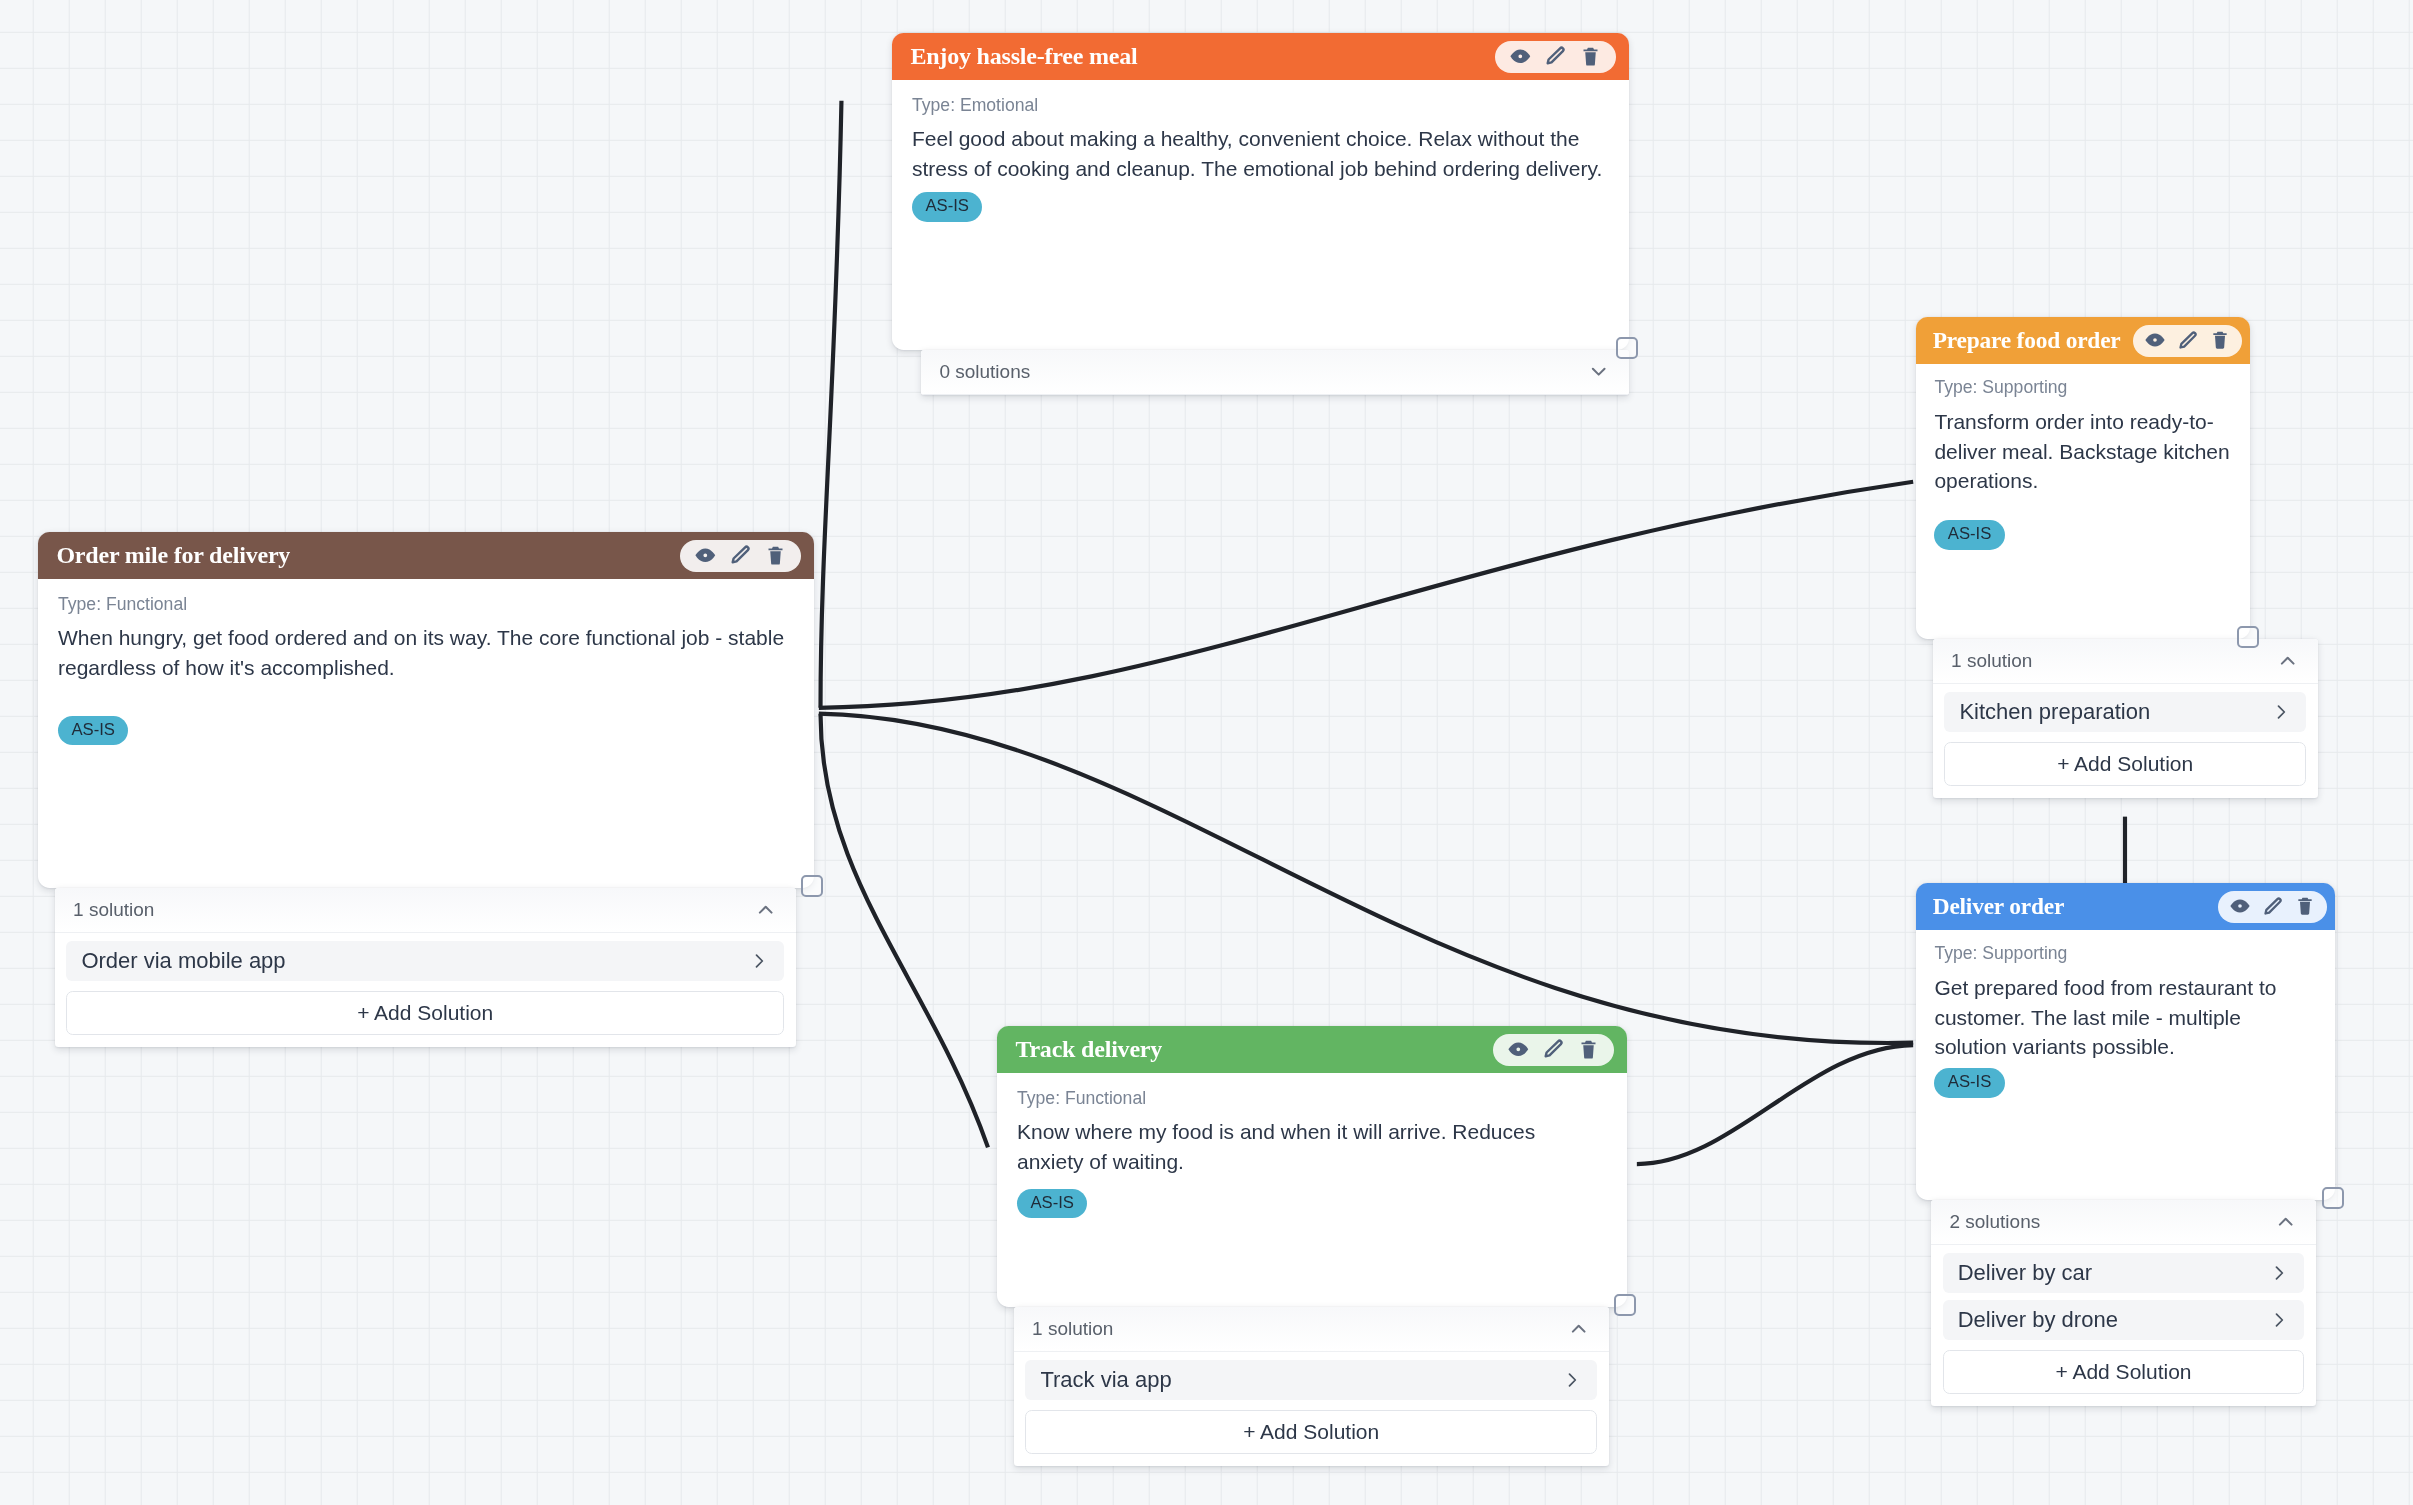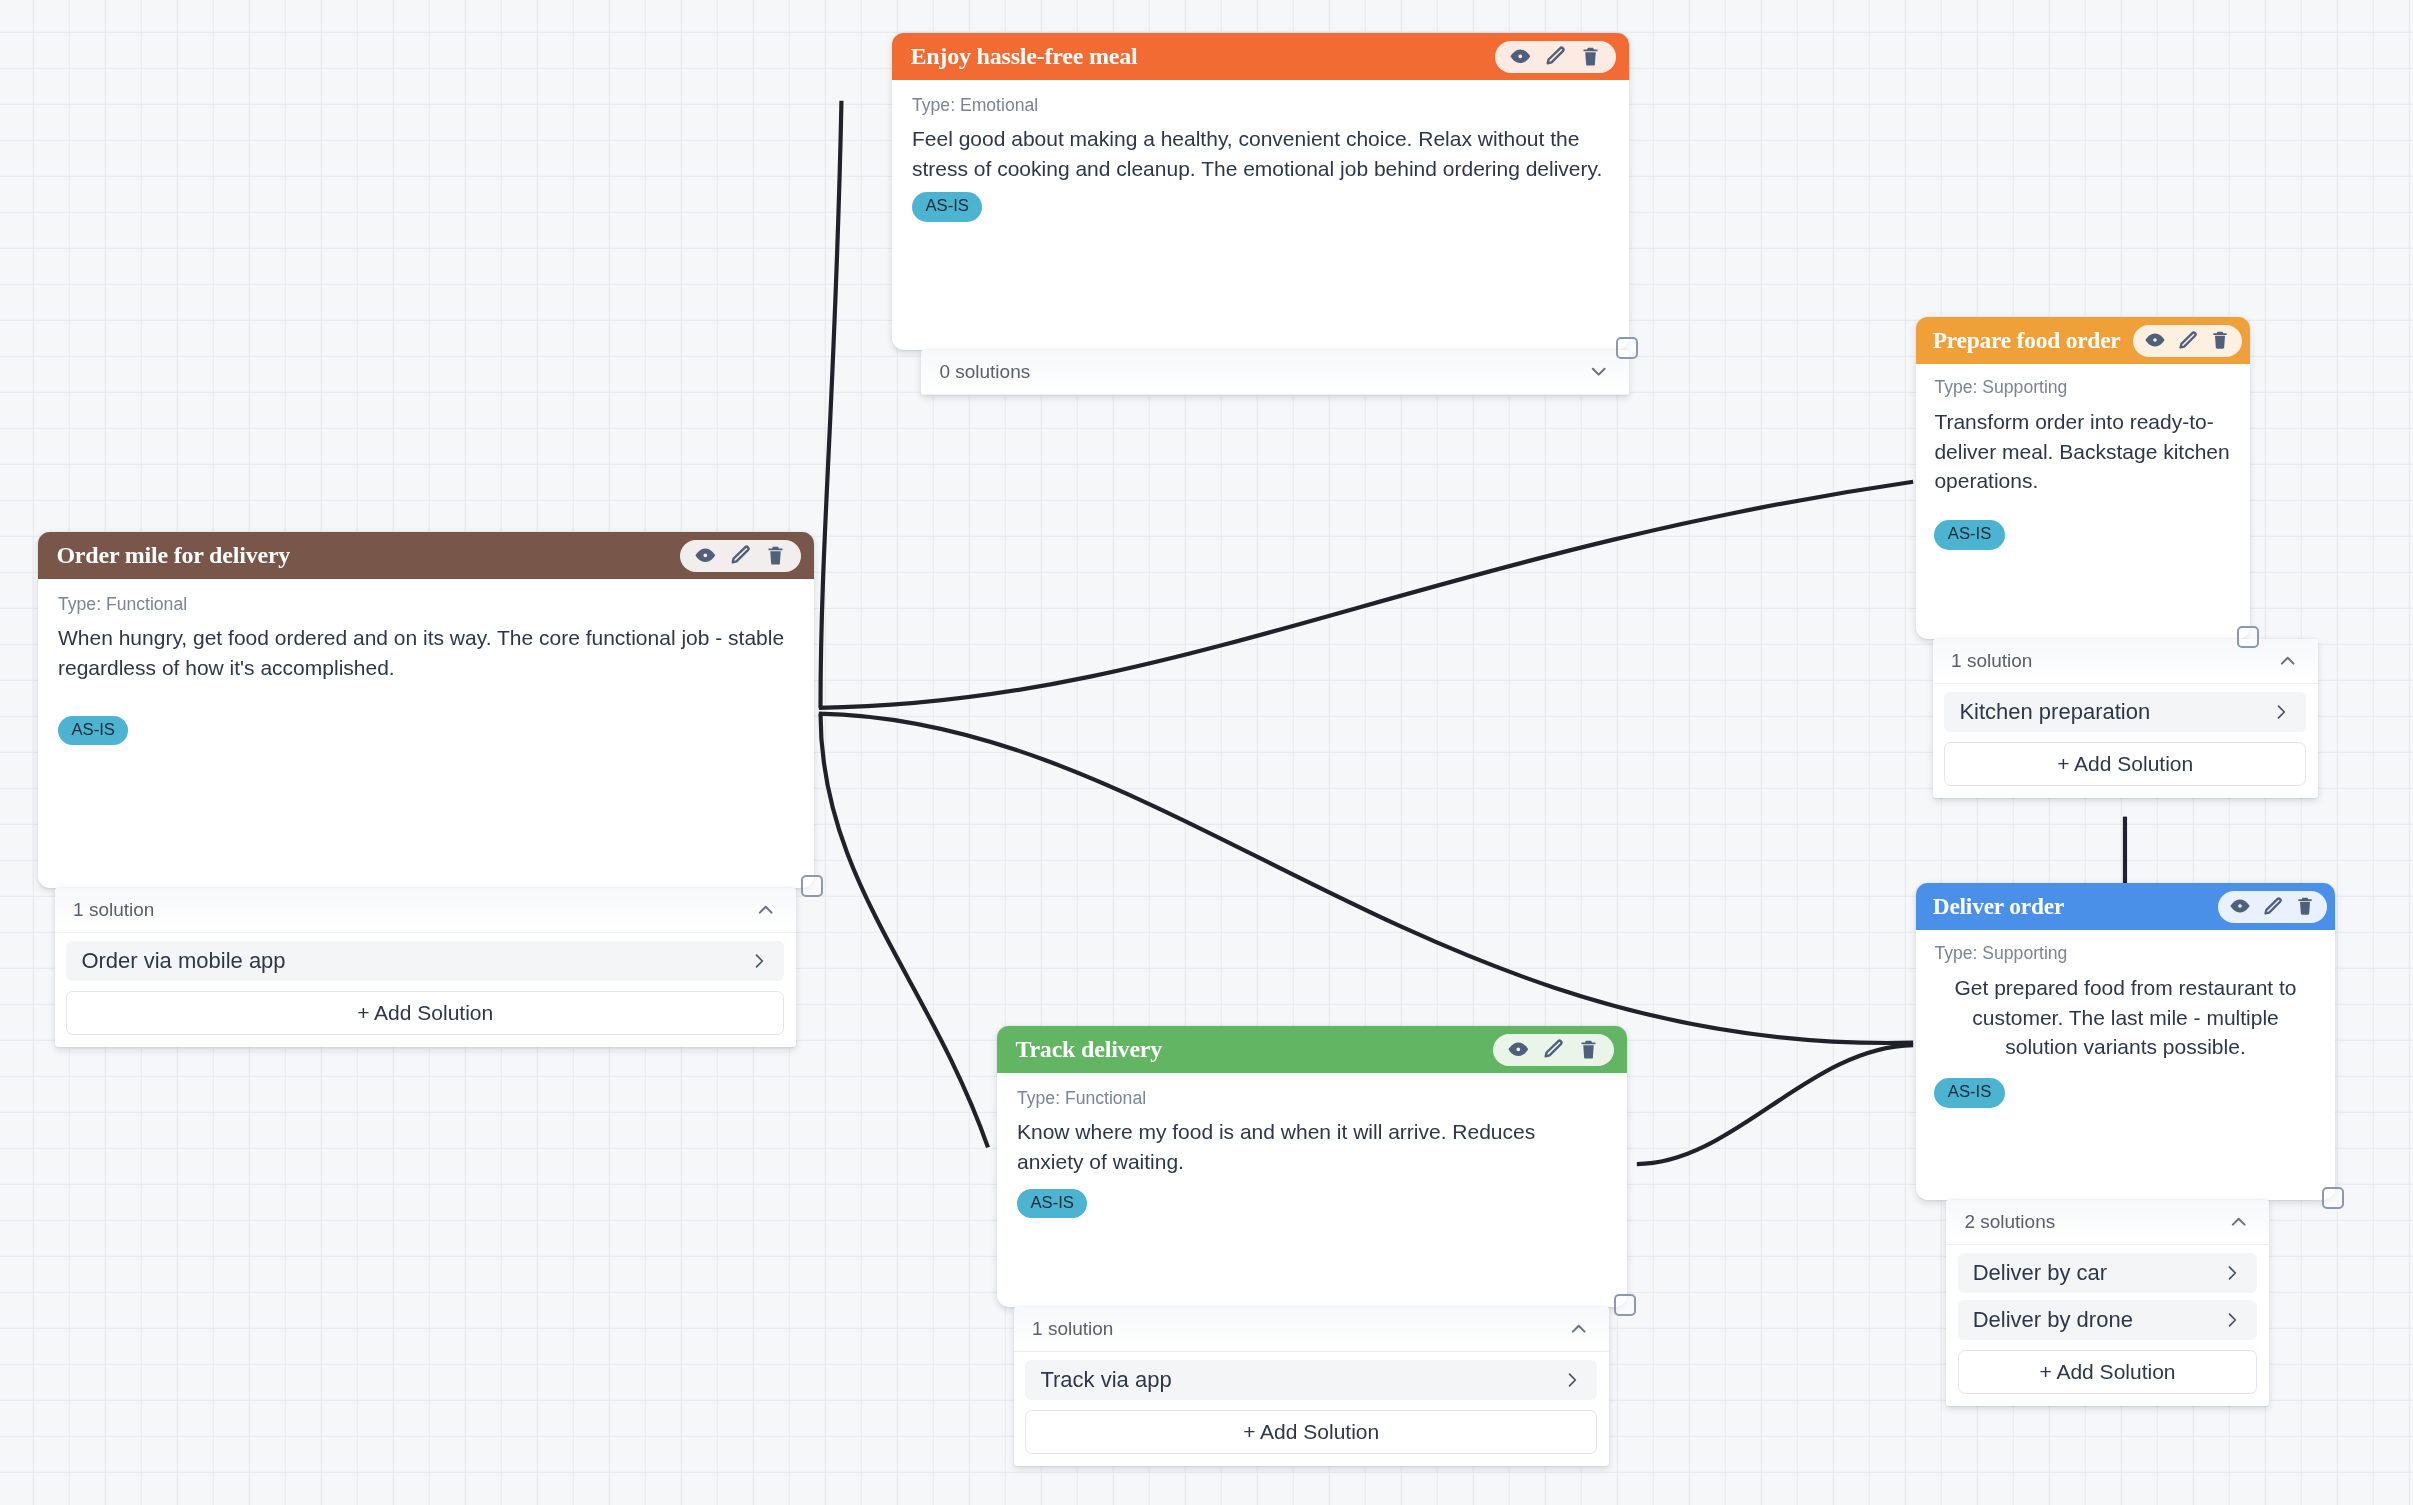--- a/index.html
+++ b/index.html
@@ -357,21 +357,21 @@
       <div class="card-body" style="padding:13.4px 18.4px;">
         <div class="type-line">Type: Supporting</div>
         <p class="desc" style="margin-bottom:24px;">Transform order into ready-to-deliver meal. Backstage kitchen operations.</p>
         <span class="badge">AS-IS</span>
       </div>
       <div class="resize-handle"></div>
     </div>
   </div>
 
   <div class="node" style="left:1916px; top:883px;">
-    <div class="solutions" style="left:30px; top:317px; width:323px;">
+    <div class="solutions" style="left:15px; top:317px; width:385px;">
       <div class="sol-header">
         <span class="sol-count">2 solutions</span>
         <span class="chev">
           <svg width="23.4" height="23.4" viewBox="0 0 24 24" fill="none" stroke="currentColor" stroke-width="2.1" stroke-linecap="round" stroke-linejoin="round">
               <polyline points="6 15 12 9 18 15"></polyline>
             </svg>
         </span>
       </div>
       <div class="sol-list">
         <div class="sol-item">
@@ -412,21 +412,21 @@
           <span class="icon-btn">
             <svg width="20" height="20" viewBox="0 0 24 24" fill="#50607a">
                 <path d="M9 2h6l1 2h4v2H4V4h4l1-2z"></path>
                 <path d="M6 7h12l-1 14a1.5 1.5 0 0 1-1.5 1.4h-7A1.5 1.5 0 0 1 7 21L6 7z"></path>
               </svg>
           </span>
         </span>
       </div>
       <div class="card-body" style="padding:13.4px 18.4px;">
         <div class="type-line">Type: Supporting</div>
-        <p class="desc" style="margin-bottom:16px;text-align:center;">Get prepared food from restaurant to customer. The last mile - multiple solution variants possible.</p>
+        <p class="desc" style="margin-bottom:6px;">Get prepared food from restaurant to customer. The last mile - multiple solution variants possible.</p>
         <span class="badge">AS-IS</span>
       </div>
       <div class="resize-handle"></div>
     </div>
   </div>
 
   <div class="node" style="left:997px; top:1026px;">
     <div class="solutions" style="left:16.7px; top:281px; width:595px;">
       <div class="sol-header">
         <span class="sol-count">1 solution</span>

